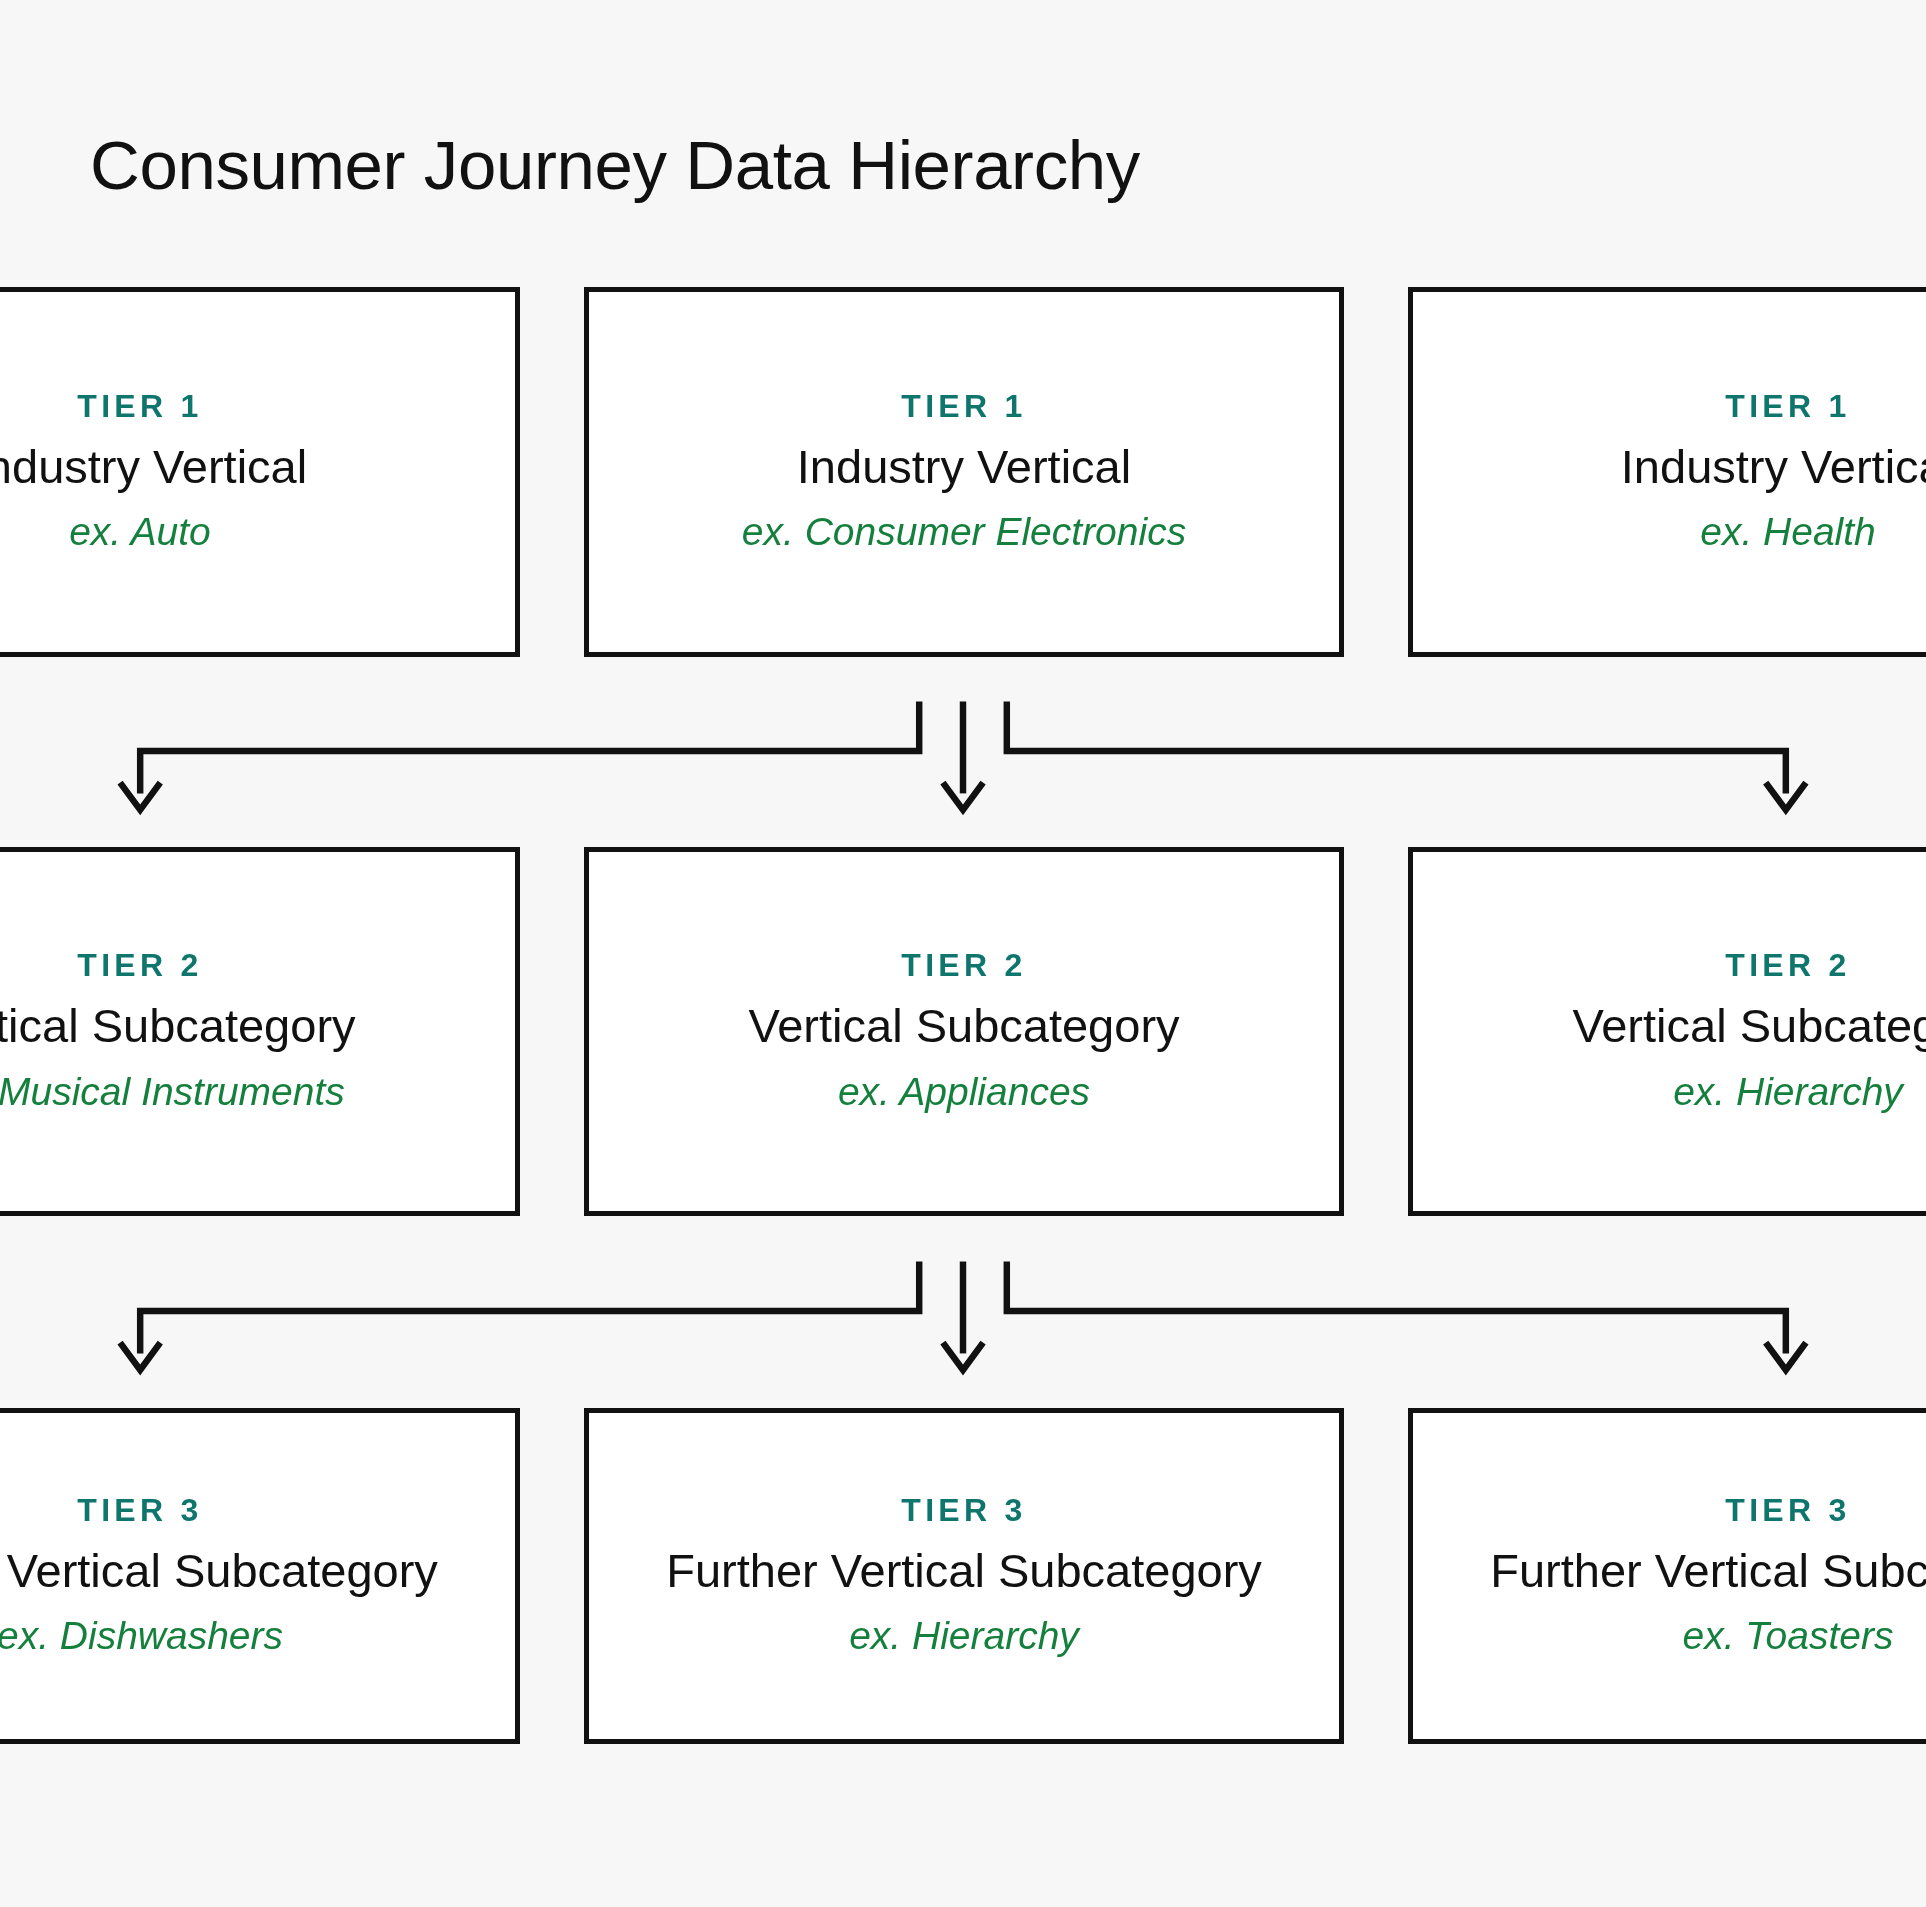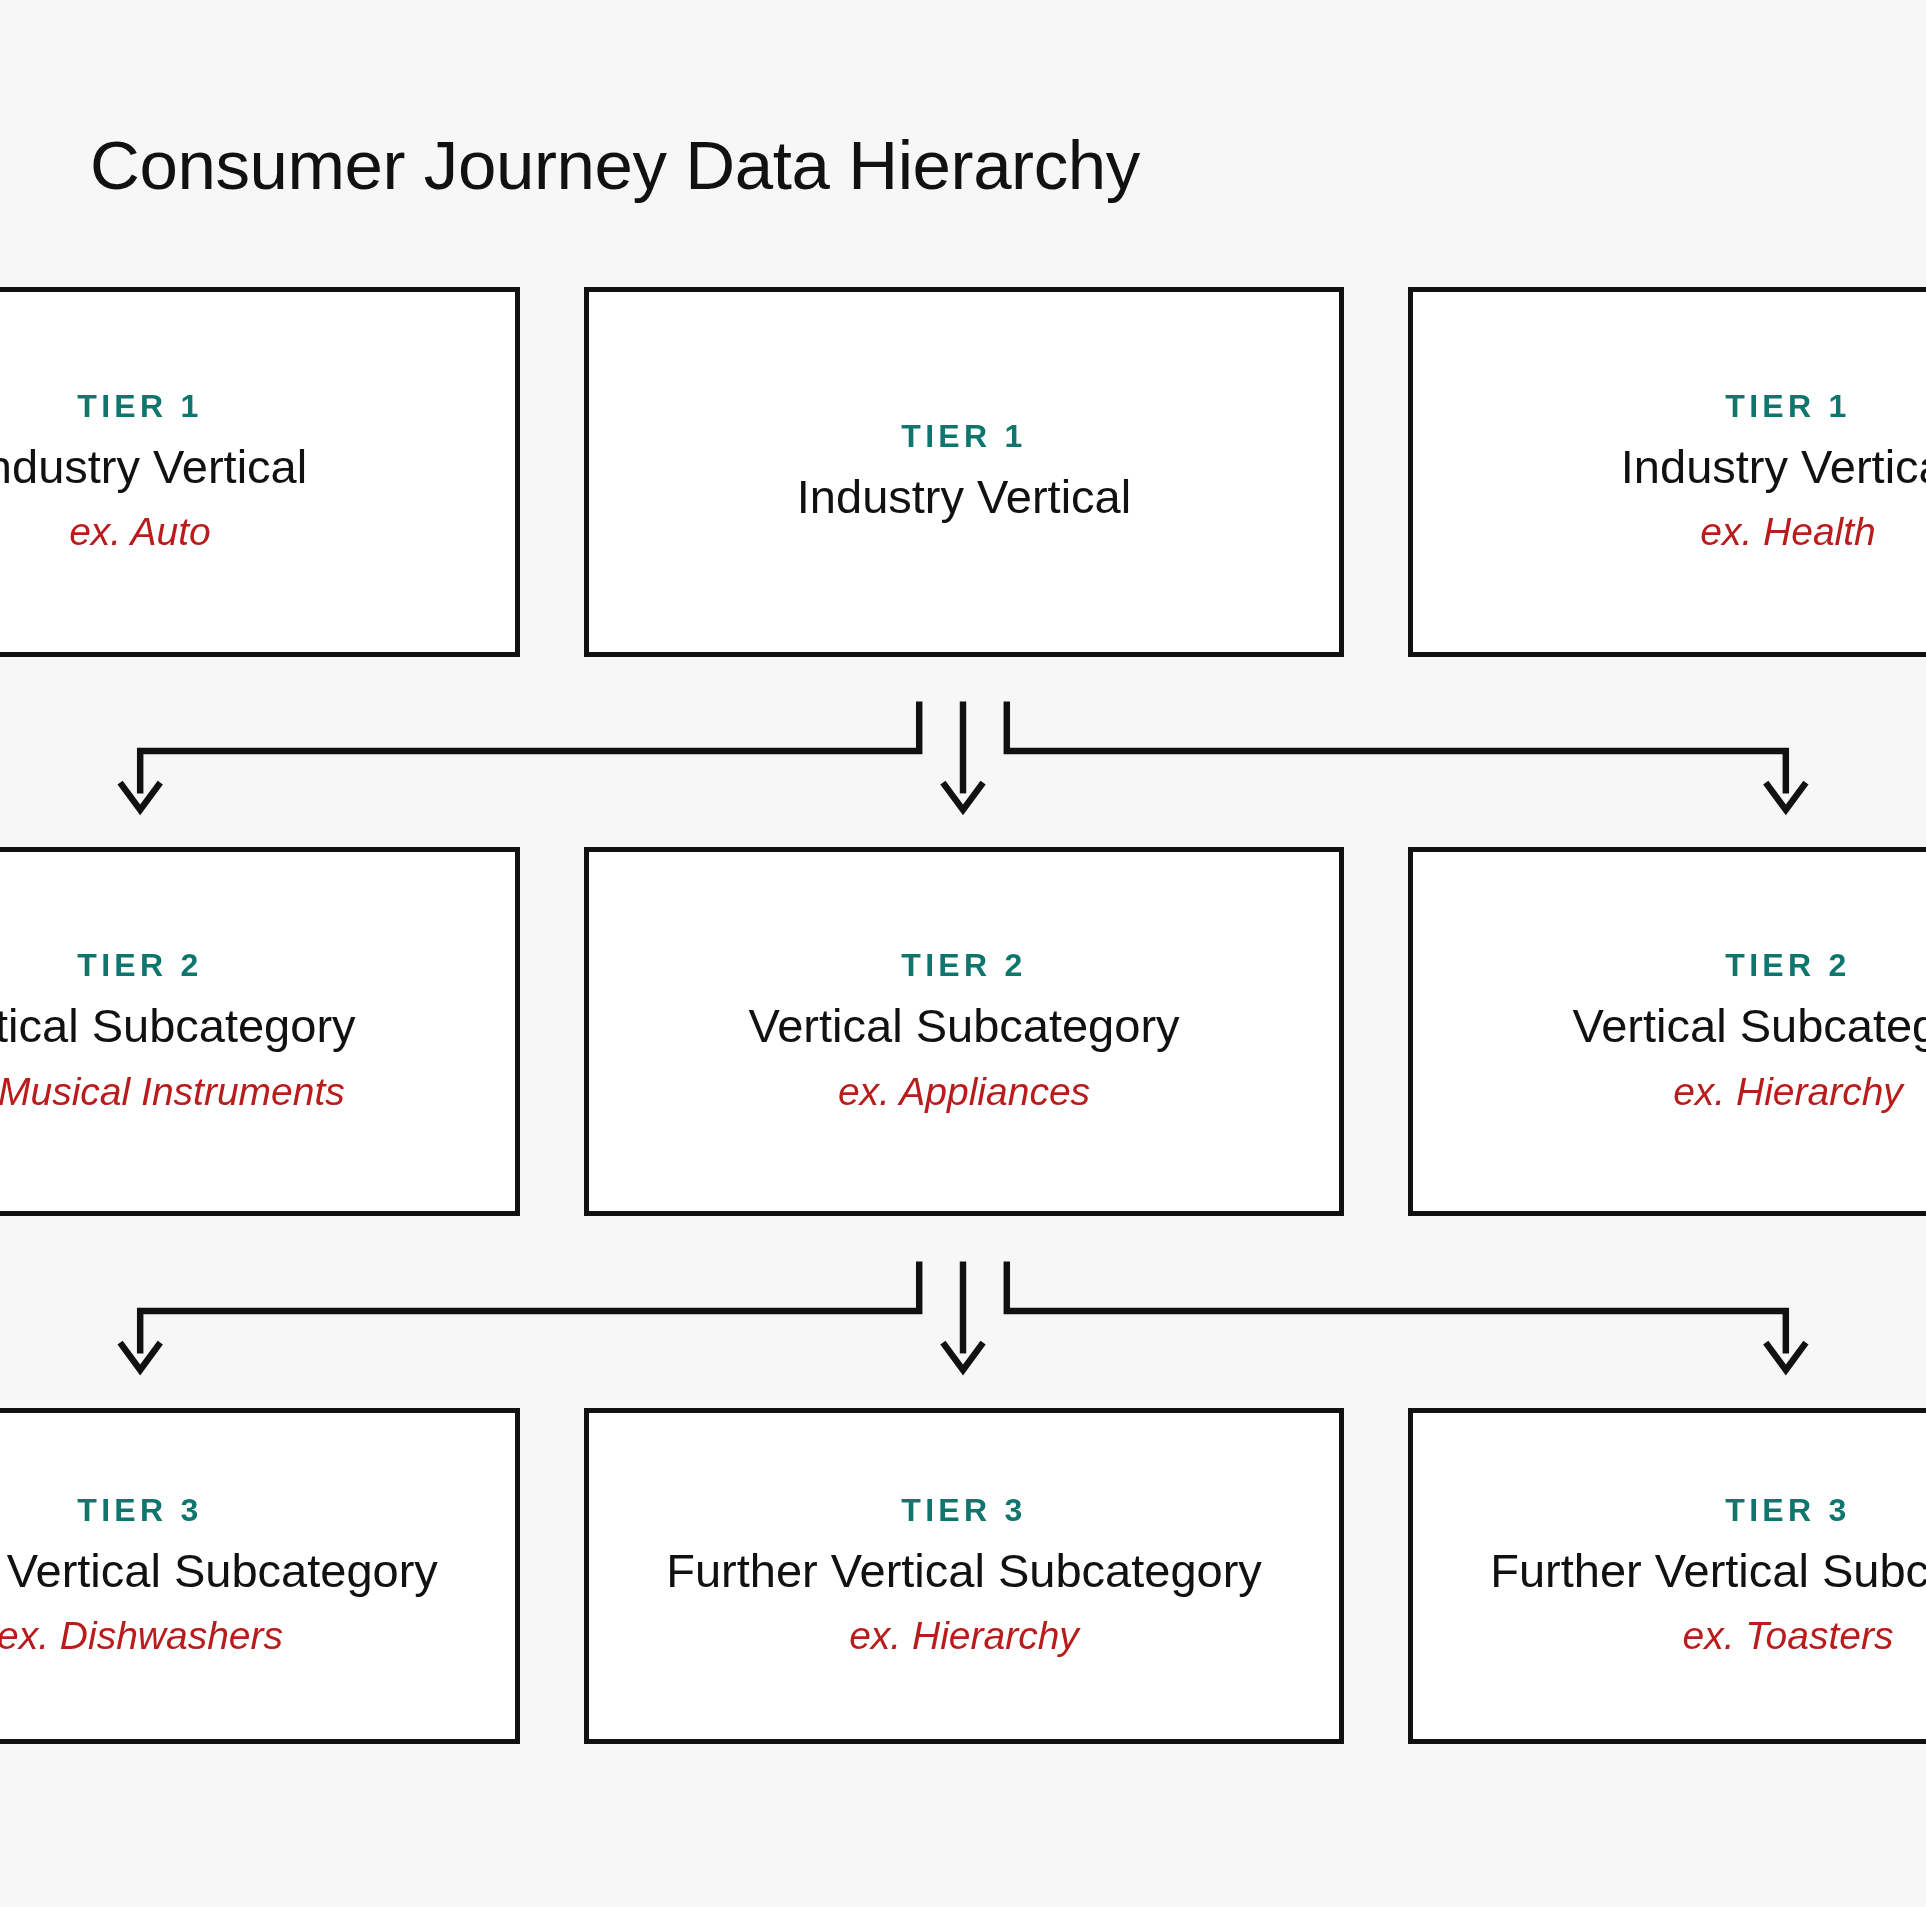--- a/index.html
+++ b/index.html
@@ -52,21 +52,21 @@
     font-weight:400;
     color:#111111;
     line-height:1.16;
     margin-top:16px;
     white-space:nowrap;
   }
   .node.wrap2 .node-title { white-space:normal; }
   .node .node-example {
     font-size:39px;
     font-style:italic;
-    color:#b91c1c;
+    color:#15803d;
     line-height:1.15;
     margin-top:16px;
     white-space:nowrap;
   }
 
   
   .t1 { top:287px;  height:370px; }
   
   .t2 { top:847px; height:369px; }
   
@@ -93,20 +93,21 @@
 
   <div class="node t1 col-left">
     <div class="tier-label">TIER 1</div>
     <div class="node-title">Industry Vertical</div>
     <div class="node-example">ex. Auto</div>
   </div>
 
   <div class="node t1 col-center">
     <div class="tier-label">TIER 1</div>
     <div class="node-title">Industry Vertical</div>
+    <div class="node-example">ex. Consumer Electronics</div>
   </div>
 
   <div class="node t1 col-right">
     <div class="tier-label">TIER 1</div>
     <div class="node-title">Industry Vertical</div>
     <div class="node-example">ex. Health</div>
   </div>
 
   <div class="node t2 col-left">
     <div class="tier-label">TIER 2</div>

